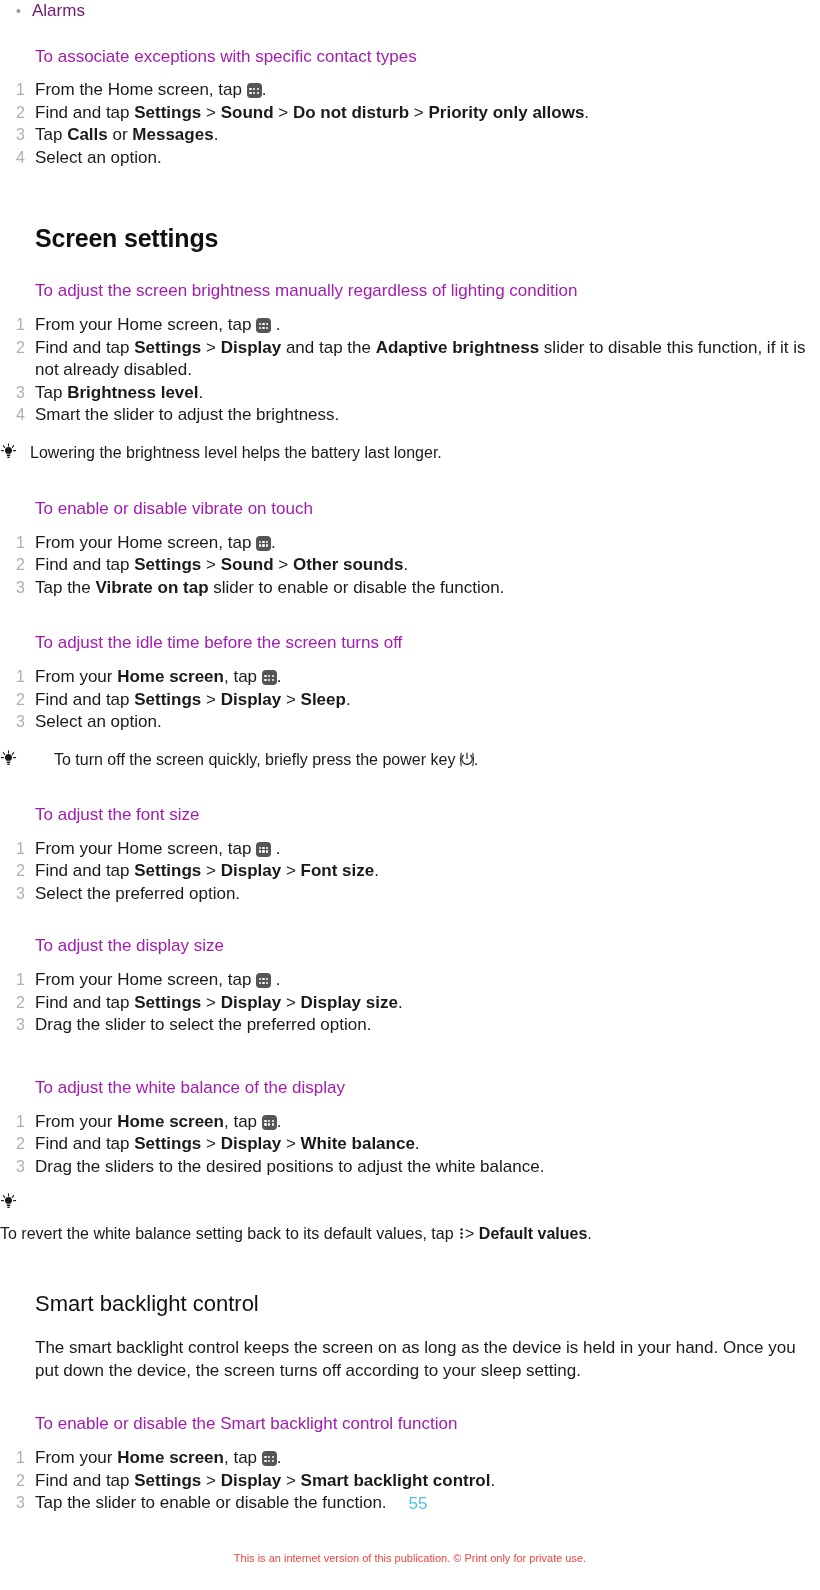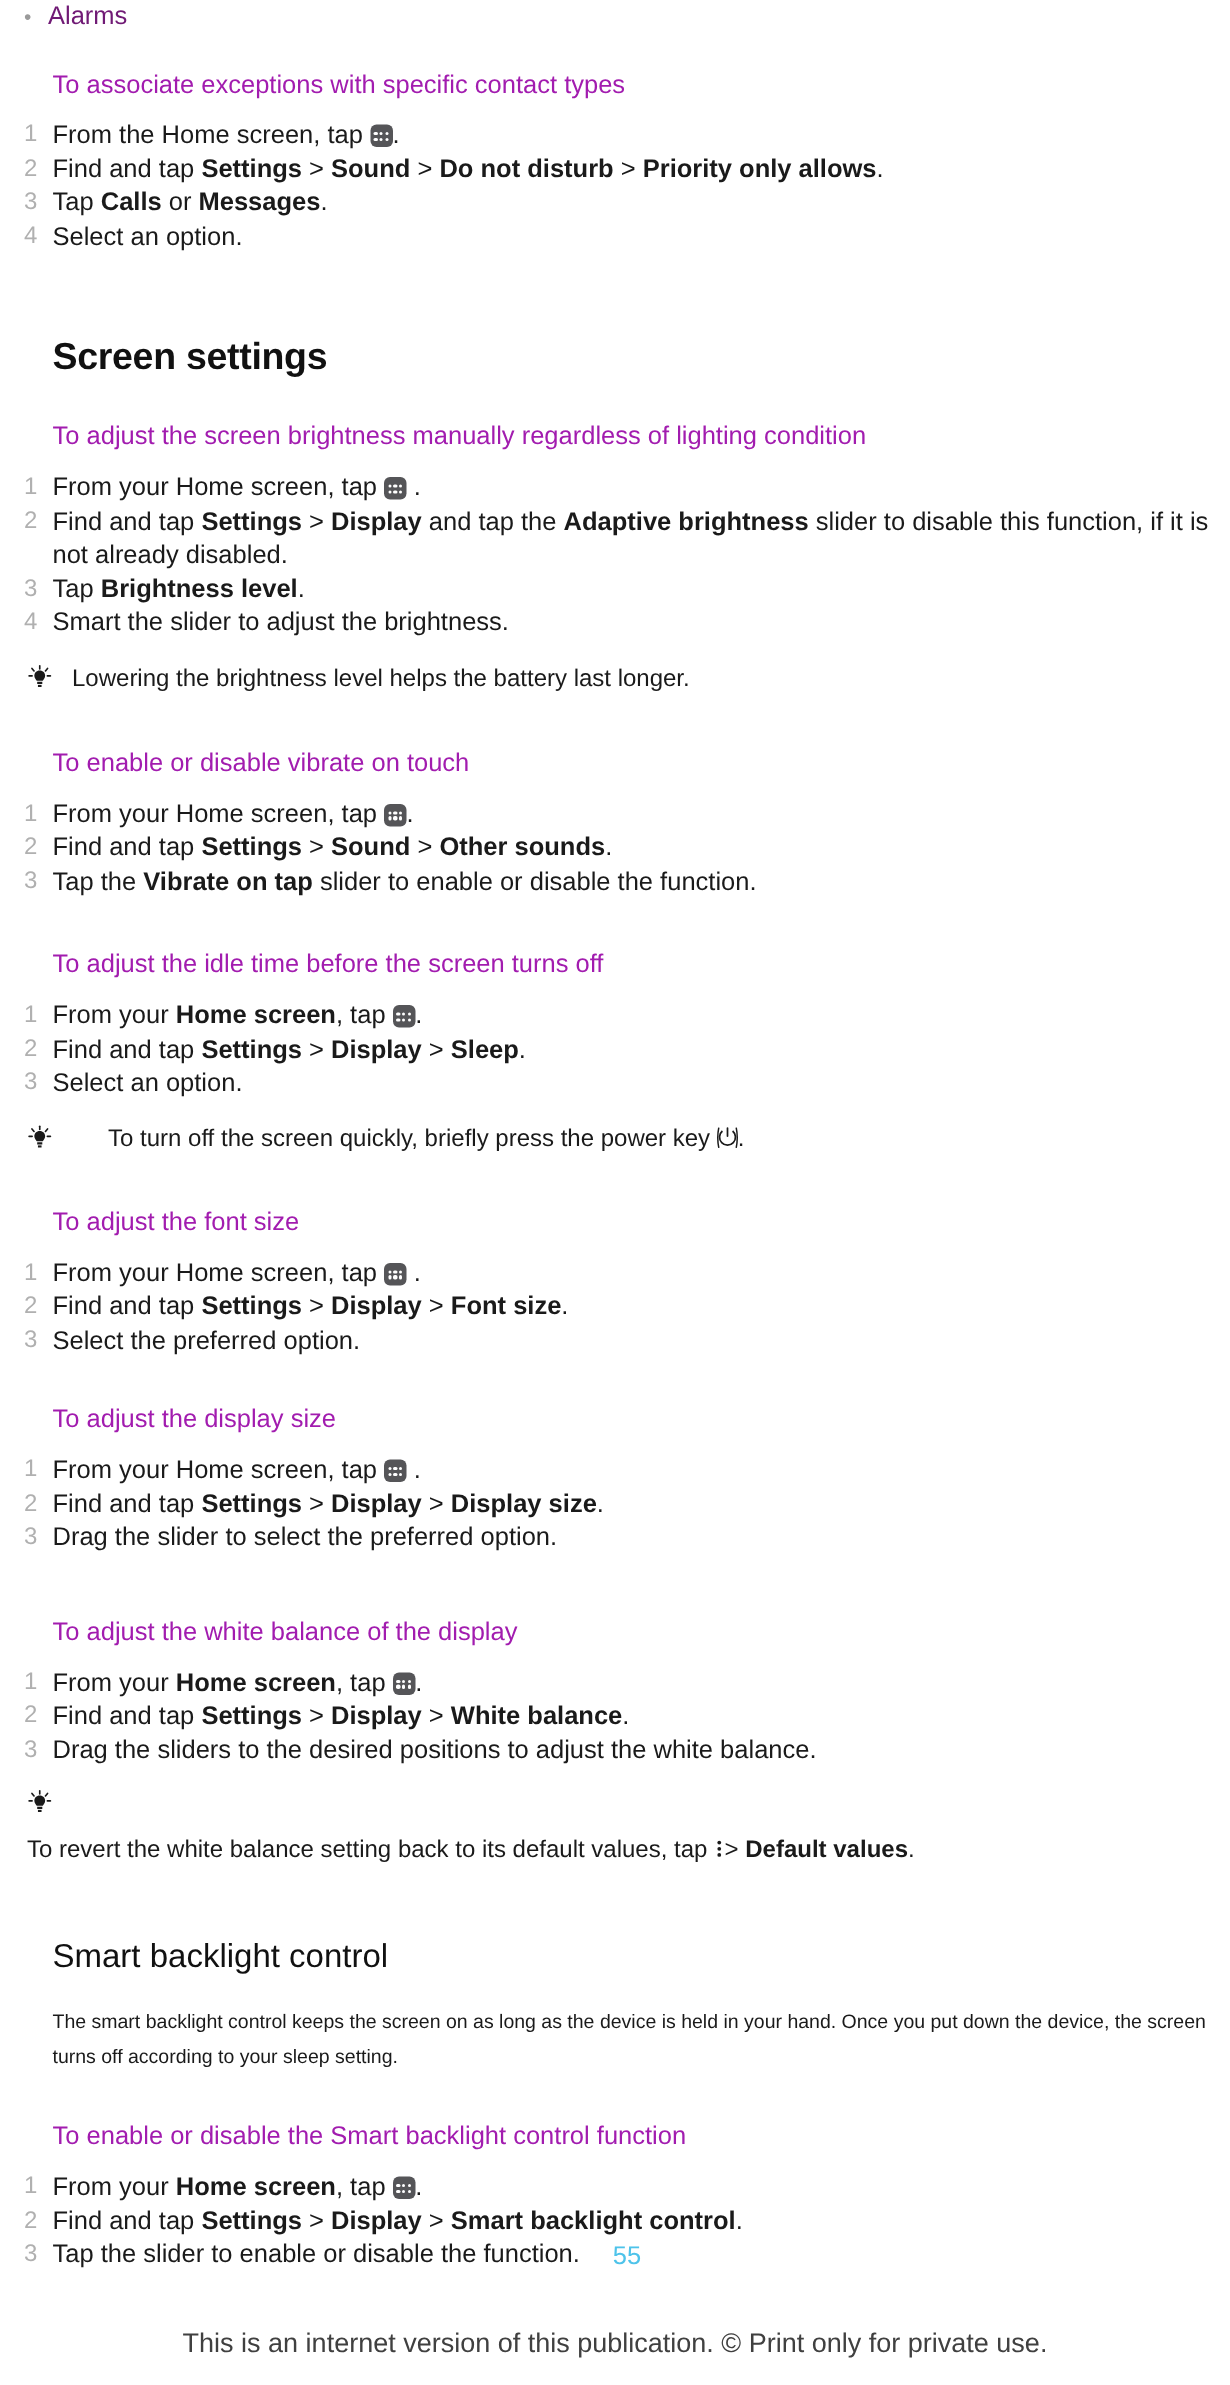--- a/index.html
+++ b/index.html
@@ -92,34 +92,33 @@
     flex: 1 1 auto;
     color: #1a1a1a;
   }
   .step-body b { font-weight: bold; }
   .gt { font-weight: normal; color:#1a1a1a; }
 
   
   .tip {
     display: flex;
     align-items: flex-start;
-    padding-left: 18px;
     font-size: 16px;
     line-height: 22px;
   }
   .tip-icon {
     flex: 0 0 30px;
     width: 30px;
     padding-top: 1px;
   }
   .tip-text { color: #1a1a1a; }
 
   
   p.body-para {
-    font-size: 13px;
+    font-size: 17px;
     line-height: 22.5px;
     margin: 0;
     padding: 0 6px 0 35px;
     color: #1a1a1a;
   }
 
   
   .appdrawer-icon {
     display: inline-block;
     vertical-align: -3px;
@@ -163,22 +162,22 @@
     text-align: center;
     color: #4ec3ea;
     font-size: 17px;
   }
   .footer-note {
     position: absolute;
     left: 0;
     right: 0;
     top: 1552px;
     text-align: center;
-    color: #404040;
-    font-size: 18px;
+    color: #ef4444;
+    font-size: 11px;
   }
 </style>
 </head>
 <body>
 
 <div class="page">
 
   <div class="bullet-row" style="margin-top:0px;">
     <span class="bullet-dot">•</span>
     <span class="bullet-text">Alarms</span>

